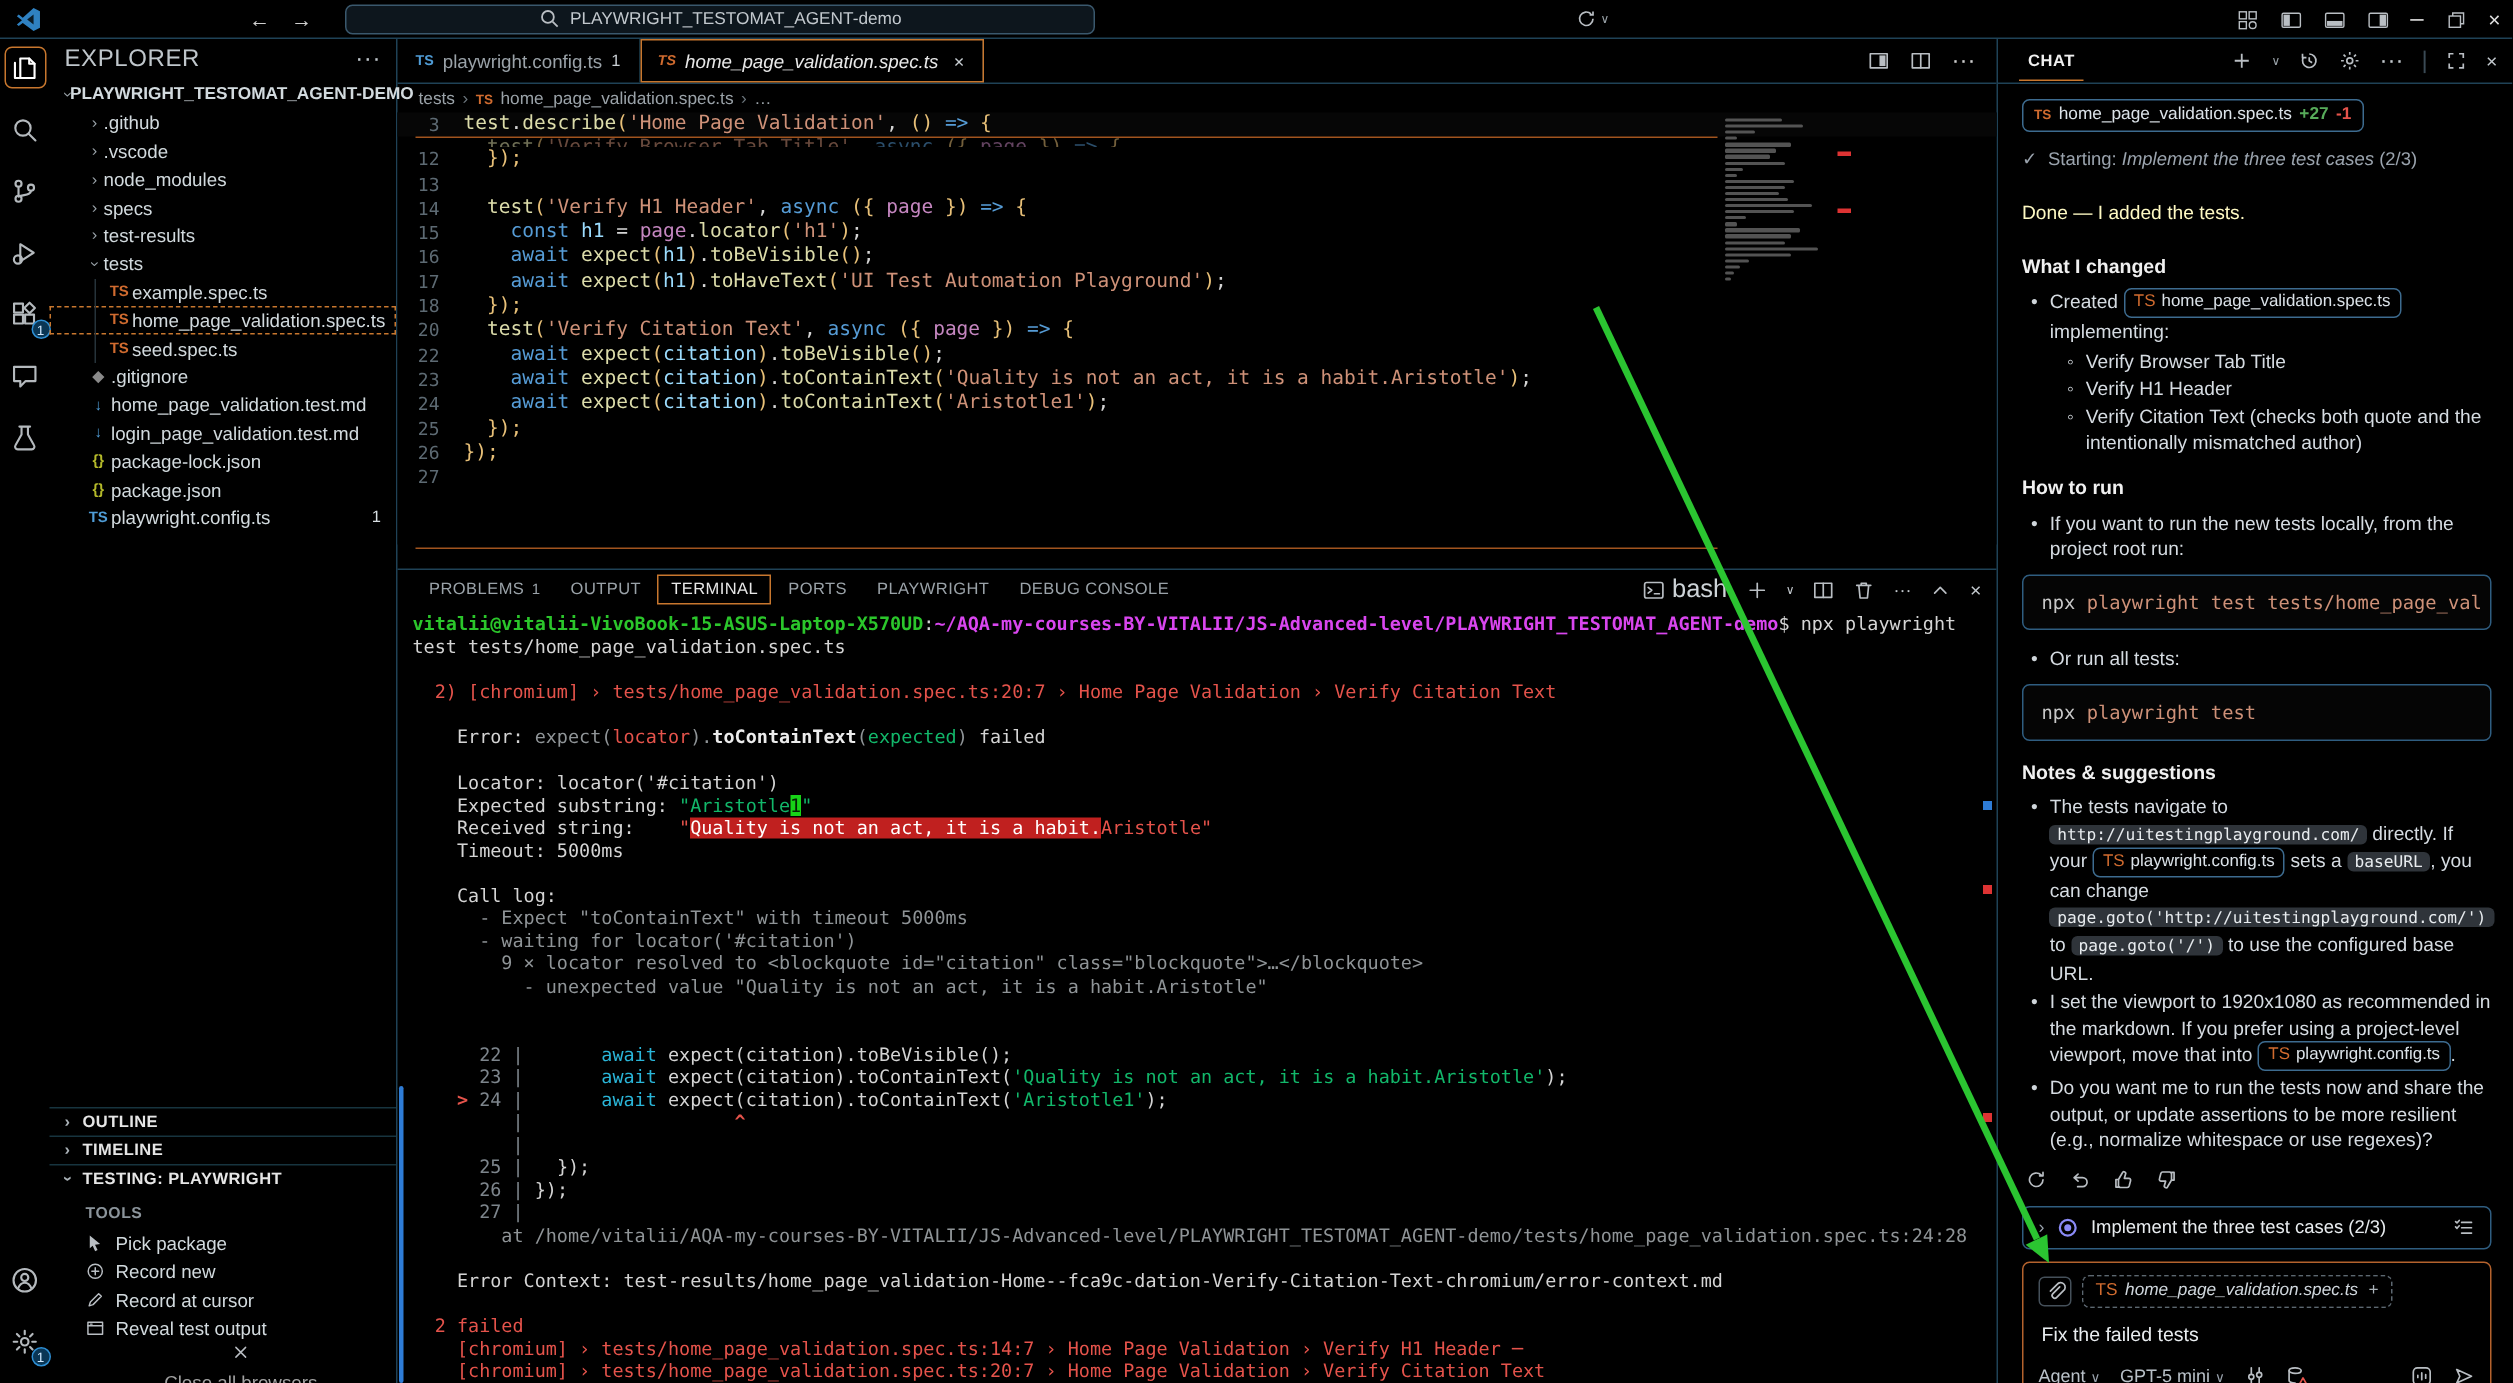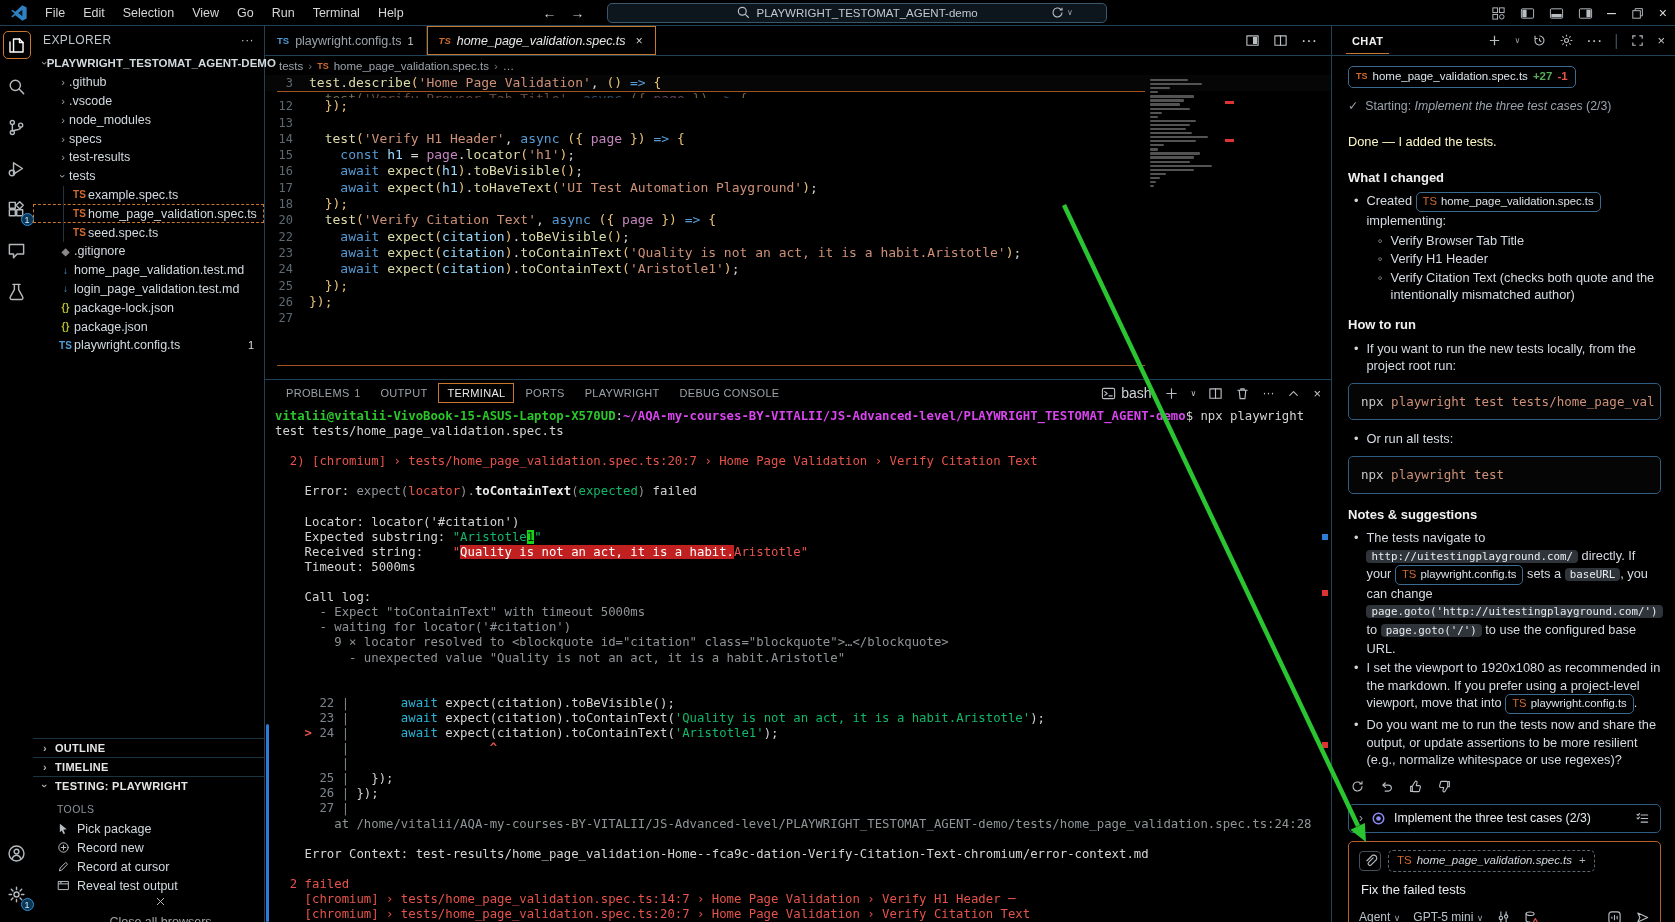--- a/index.html
+++ b/index.html
@@ -25,35 +25,35 @@
   .activitybar { width:33px; display:flex; flex-direction:column; align-items:center; padding-top:6px; }
   .ab-item { width:26px; height:26px; margin-bottom:15px; display:flex; align-items:center; justify-content:center; position:relative; color:#b4b9bd; }
   .ab-item svg { width:19px; height:19px; }
   .ab-item.active { outline:1px solid #c8772e; border-radius:4px; color:#fff; }
   .ab-badge { position:absolute; right:-4px; bottom:-4px; min-width:13px; height:13px; border-radius:7px; background:#0a3655;
     border:1px solid #2e8fd4; color:#cfe8ff; font-size:9px; display:flex; align-items:center; justify-content:center; padding:0 2px; }
   .ab-spacer { flex:1; }
 
   
   .sidebar { width:232px; border-right:1px solid #1f4257; display:flex; flex-direction:column; font-size:12.5px; }
-  .sb-header { height:28px; display:flex; align-items:center; padding:0 10px; color:#bfc6cb; font-size:12px; letter-spacing:.4px; }
+  .sb-header { height:28px; display:flex; align-items:center; padding:0 10px; color:#bfc6cb; font-size:16px; letter-spacing:.4px; }
   .sb-header .more { margin-left:auto; }
   .tree { flex:0 0 auto; }
   .tree-row { height:18.8px; display:flex; align-items:center; color:#d2dade; white-space:nowrap; position:relative; cursor:pointer; }
   .tree-row.selected { outline:1px dashed #c8772e; outline-offset:-1px; }
   .tree-row .twisty { width:12px; font-size:11px; color:#9aa3a9; display:inline-block; text-align:center; }
   .tree-row .fic { width:17px; display:inline-flex; justify-content:center; font-size:10px; font-weight:bold; }
   .row-badge { margin-left:auto; margin-right:10px; color:#d7dee2; font-size:11px; }
   .guide { position:absolute; left:30px; top:0; bottom:0; width:1px; background:#26333a; }
   .sb-sections { margin-top:auto; }
   .sb-sec { height:19px; display:flex; align-items:center; gap:4px; padding:0 6px; border-top:1px solid #17343f;
     color:#e6e6e6; font-weight:bold; font-size:11px; letter-spacing:.3px; }
   .sb-sec .twisty{ font-size:11px; color:#aab2b8; width:12px; text-align:center;}
   .tools-group { padding:6px 0 8px 0; }
-  .tools-label { padding:2px 0 4px 24px; color:#8b949b; font-size:10.5px; font-weight:normal; letter-spacing:.4px; }
+  .tools-label { padding:2px 0 4px 24px; color:#8b949b; font-size:10.5px; font-weight:bold; letter-spacing:.4px; }
   .tool-row { height:19px; display:flex; align-items:center; gap:7px; padding-left:24px; color:#d2dade; cursor:pointer; }
   .tool-row.dim { color:#a3a3a3;flex-direction:column; }
   .tool-row .ic svg{ width:13px; height:13px; }
 
   
   .center { width:1067px; display:flex; flex-direction:column; border-right:1px solid #1f4257; position:relative; }
   .tabbar { height:30px; display:flex; align-items:stretch; border-bottom:1px solid #1f4257; position:relative; }
   .tab { display:flex; align-items:center; gap:6px; padding:0 12px; font-size:12.5px; color:#9aa2a8; border-right:1px solid #15303c; cursor:pointer; }
   .tab.active { color:#e8e8e8; outline:1px solid #c8772e; outline-offset:-1px; font-style:italic; }
   .tab .ts { font-size:9.5px; font-weight:bold; }
@@ -76,21 +76,21 @@
   .mm-red { position:absolute; right:-12px; width:9px; height:3px; background:#d33; }
   .editor-gap { height:16px; position:relative; }
   .gap-orange { position:absolute; left:12px; top:2px; width:868px; height:1px; background:#a1541f; }
 
   .panel { flex:1; display:flex; flex-direction:column; border-top:1px solid #1f4257; min-height:0; }
   .panel-tabs { height:26px; display:flex; align-items:center; padding-left:12px; gap:2px; flex:none; }
   .ptab { font-size:11px; color:#9aa2a8; padding:4px 9px; letter-spacing:.3px; display:flex; gap:5px; align-items:center; cursor:pointer; }
   .ptab.active { color:#e8e8e8; outline:1px solid #c8772e; outline-offset:-1px; }
   .ptab .pbadge{ font-size:10px; }
   .panel-actions { margin-left:auto; display:flex; align-items:center; gap:12px; padding-right:10px; color:#c2c8cd; font-size:12px; }
-  .panel-actions .bashlbl{ font-size:14px; color:#cdd3d7; display:flex; gap:5px; align-items:center;}
+  .panel-actions .bashlbl{ font-size:17px; color:#cdd3d7; display:flex; gap:5px; align-items:center;}
   .term { flex:1; padding:3px 0 0 10px; font-family:"DejaVu Sans Mono", monospace; font-size:12.3px; line-height:15.1px;
     white-space:pre; position:relative; overflow:hidden; }
   .t-w{color:#d4d4d4} .t-wb{color:#ececec;font-weight:bold} .t-dim{color:#8f9497}
   .t-red{color:#e5534b} .t-redb{color:#e5534b;font-weight:bold}
   .t-redbg{background:#c0201f;color:#fff} .t-grn{color:#12b76a}
   .t-grninv{background:#17d317;color:#042004} .t-grnb{color:#2bc62b;font-weight:bold}
   .t-blub{color:#d946ef;font-weight:bold} .t-cyan{color:#2ab5d8} .t-gut{color:#7d858c}
   .term-deco-bar { position:absolute; left:1px; width:3px; border-radius:2px; background:#2e7cd6; }
   .term-mark { position:absolute; right:3px; width:6px; height:6px; }
 
@@ -137,30 +137,20 @@
   .anno { position:fixed; left:0; top:0; pointer-events:none; z-index:60; }
 </style>
 </head>
 <body>
 
 <div class="titlebar">
   <svg class="vscode-logo" viewBox="0 0 16 16">
       <path d="M11 1.2L4.6 6.9 2.2 5.1l-1.1.9 3 2.5-3 2.5 1.1.9 2.4-1.8L11 14.8l3.8-1.9V3.1z" fill="#2f81c1"></path>
       <path d="M11 5.1v5.8L7.2 8z" fill="#0b1b26"></path>
     </svg>
-  <div id="menus" style="display:flex;">
-      <div class="menu-item">File</div>
-      <div class="menu-item">Edit</div>
-      <div class="menu-item">Selection</div>
-      <div class="menu-item">View</div>
-      <div class="menu-item">Go</div>
-      <div class="menu-item">Run</div>
-      <div class="menu-item">Terminal</div>
-      <div class="menu-item">Help</div>
-    </div>
   <div class="nav-arrows">
     <span>←</span>
     <span>→</span>
   </div>
   <div class="cmd-center">
     <span class="ic">
         <svg viewBox="0 0 16 16">
           <circle cx="6.7" cy="6.7" r="4.2" fill="none" stroke="currentColor" stroke-width="1.3"></circle>
           <path d="M10 10l3.6 3.6" stroke="currentColor" stroke-width="1.3"></path>
         </svg>

